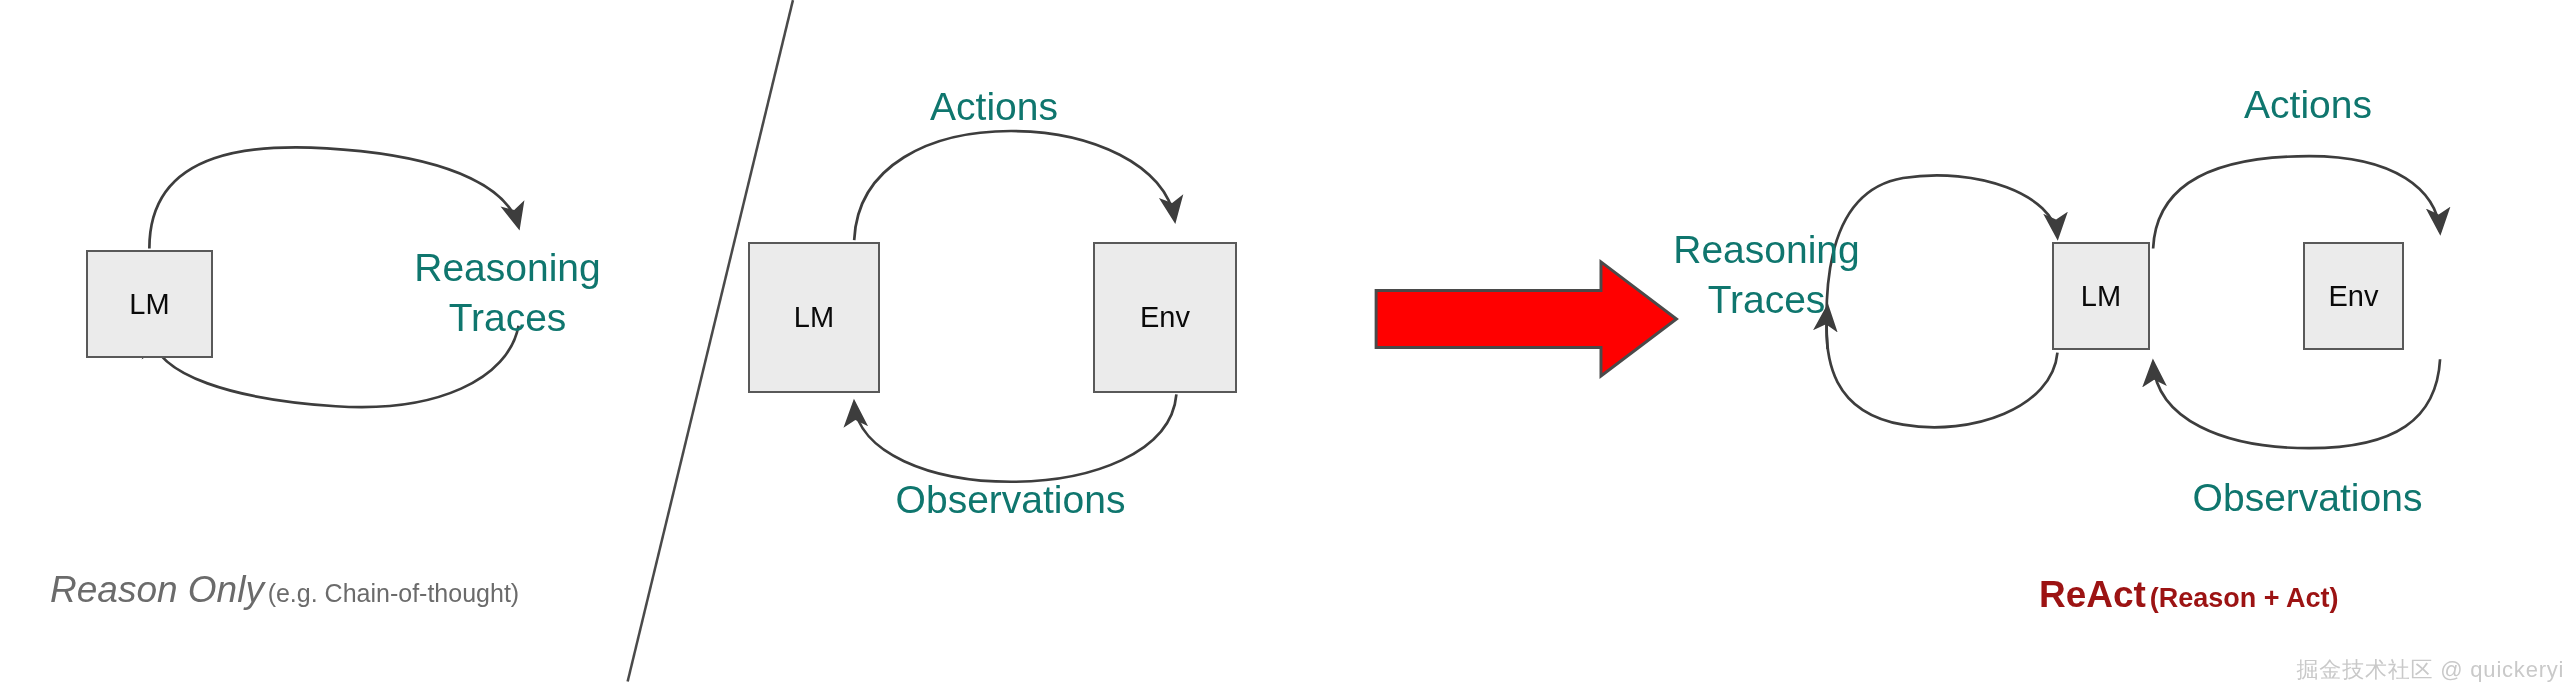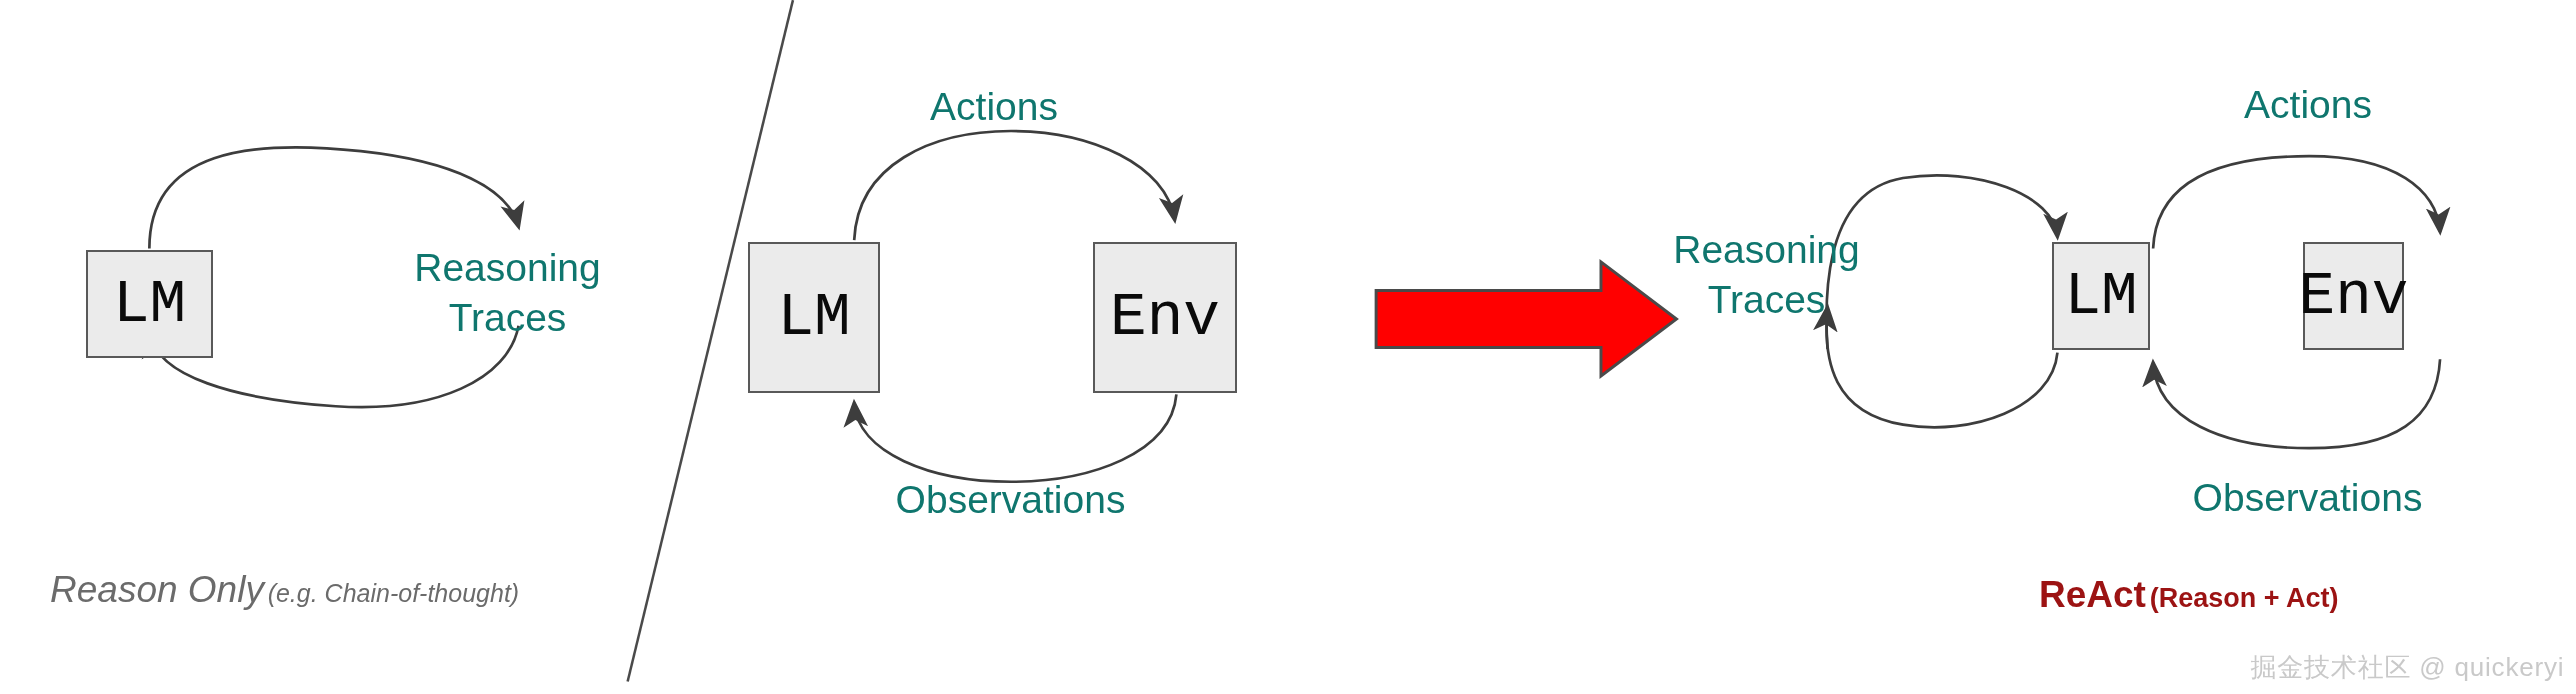--- a/index.html
+++ b/index.html
@@ -27,22 +27,22 @@
   .node-box {
     position: absolute;
     background: #ebebeb;
     border: 2.5px solid #595959;
     box-sizing: border-box;
     display: flex;
     align-items: center;
     justify-content: center;
   }
   .node-label {
-    font-family: Liberation Mono, monospace;
-    font-size: 61px;
+    font-family: Liberation Sans, sans-serif;
+    font-size: 29px;
     color: #0a0a0a;
     line-height: 1;
     letter-spacing: 0px;
   }
   .edge-label {
     position: absolute;
     font-family: "Liberation Sans", sans-serif;
     font-size: 39px;
     color: #0f766e;
     white-space: nowrap;
@@ -60,21 +60,20 @@
     line-height: 1;
   }
   .caption-main {
     font-size: 37px;
     color: #6b6b6b;
     font-style: italic;
   }
   .caption-sub {
     font-size: 25px;
     color: #6b6b6b;
-    font-style: italic;
   }
   .caption-react {
     font-size: 37px;
     font-weight: bold;
     color: #9c1313;
   }
   .caption-react-sub {
     font-size: 27px;
     font-weight: bold;
     color: #9c1313;
@@ -93,21 +92,21 @@
       linear-gradient(45deg, transparent 45%, #e03030 45%, #e03030 58%, transparent 58%),
       linear-gradient(-45deg, transparent 45%, #e03030 45%, #e03030 58%, transparent 58%);
     background-size: 7.6px 7.6px;
     background-repeat: repeat-x;
   }
   .watermark {
     position: absolute;
     right: 11.7px;
     bottom: 10px;
     font-family: "Liberation Sans", sans-serif;
-    font-size: 26px;
+    font-size: 22px;
     color: #c9c9c9;
     white-space: nowrap;
     letter-spacing: 0.8px;
   }
 </style>
 </head>
 <body>
 
 <div id="canvas">
 

